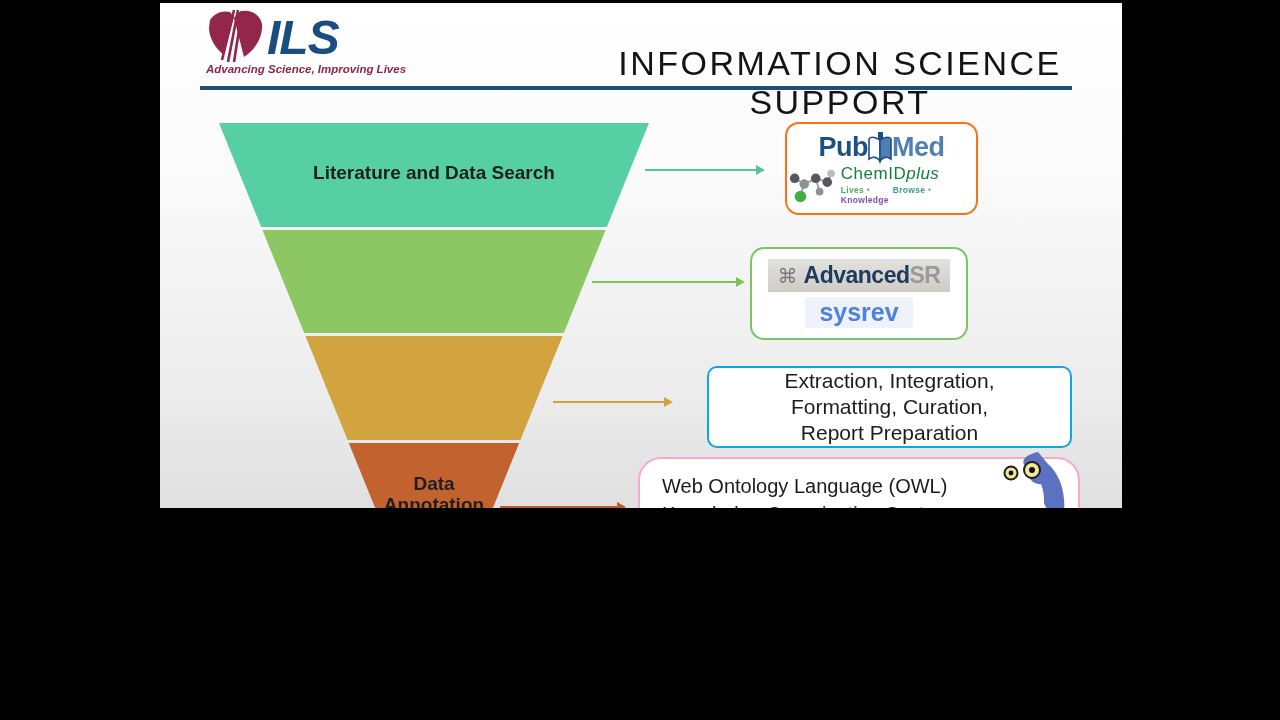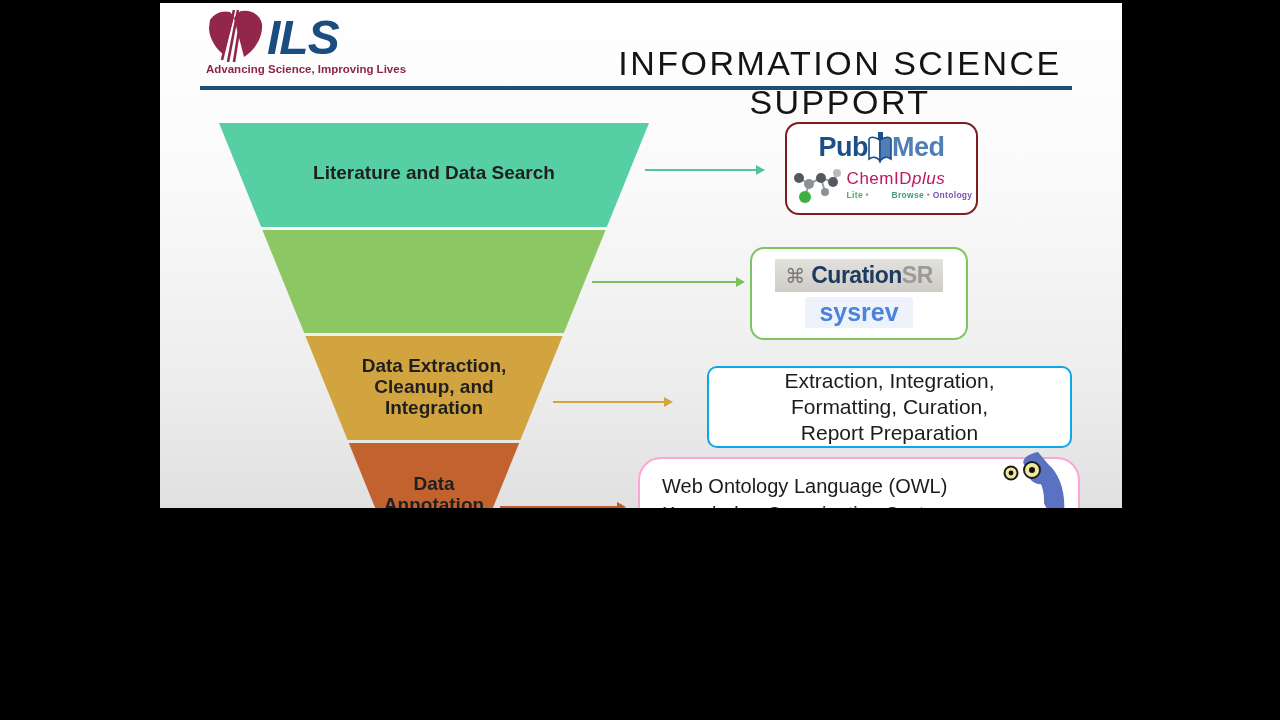--- a/index.html
+++ b/index.html
@@ -5,21 +5,21 @@
   html,body{margin:0;padding:0;background:#000;}
   *{box-sizing:border-box;font-family:"Liberation Sans",sans-serif;}
   .stage{position:relative;width:1280px;height:508px;background:#000;overflow:hidden;}
   .slide{position:absolute;left:160px;top:3px;width:962px;height:710px;
          background:linear-gradient(180deg,#ffffff 0%,#fafafa 25%,#ececec 55%,#d6d6d6 85%,#c9c9c9 100%);}
   .abs{position:absolute;}
 
   
   .title{left:600px;top:44px;width:480px;text-align:center;font-size:34px;letter-spacing:2.5px;color:#141414;}
   .rule{left:200px;top:86px;width:872px;height:4px;background:#1f4e79;}
-  .tagline{left:206px;top:63px;width:220px;font-size:11.5px;font-weight:bold;color:#8e2547;}
+  .tagline{left:206px;top:63px;width:220px;font-size:11.5px;font-style:italic;font-weight:bold;color:#8e2547;}
 
   
   .funnel{left:219px;top:123px;width:430px;height:530px;font-weight:bold;}
   .seg{position:absolute;left:0;width:430px;}
   .seg1{top:0;height:104px;background:#57cfa4;clip-path:polygon(0px 0px,430px 0px,387.8px 104px,42.2px 104px);}
   .seg2{top:107px;height:103px;background:#8cc763;clip-path:polygon(43.4px 0px,386.6px 0px,344.8px 103px,85.2px 103px);}
   .seg3{top:213px;height:104px;background:#d2a440;clip-path:polygon(86.4px 0px,343.6px 0px,301.4px 104px,128.6px 104px);}
   .seg4{top:320px;height:102px;background:#c2622f;clip-path:polygon(129.8px 0px,300.2px 0px,258.8px 102px,171.2px 102px);}
   .seg5{top:425px;height:105px;background:#9d50ce;clip-path:polygon(172.4px 0px,257.6px 0px,215px 105px);}
   .flabel{position:absolute;left:0;width:430px;text-align:center;font-size:19px;line-height:21px;
@@ -32,27 +32,27 @@
                border-top:5px solid transparent;border-bottom:5px solid transparent;}
   .a1{left:645px;top:169px;width:112px;background:#52c39b;border-left-color:#52c39b;color:#52c39b;}
   .a2{left:592px;top:281px;width:145px;background:#7dc25e;border-left-color:#7dc25e;color:#7dc25e;}
   .a3{left:553px;top:401px;width:112px;background:#d2a43e;border-left-color:#d2a43e;color:#d2a43e;}
   .a4{left:500px;top:506px;width:118px;background:#bf5b2c;border-left-color:#bf5b2c;color:#bf5b2c;}
   .a5{left:467px;top:619px;width:114px;background:#9b59d0;border-left-color:#9b59d0;color:#9b59d0;}
   .arrow:after{border-top-color:transparent!important;border-bottom-color:transparent!important;}
 
   
   .box{position:absolute;background:#fff;border-radius:14px;}
-  .box-pubmed{left:785px;top:122px;width:193px;height:93px;border:2px solid #7f1d1d;
+  .box-pubmed{left:785px;top:122px;width:193px;height:93px;border:2px solid #f97316;
               display:flex;flex-direction:column;align-items:center;justify-content:center;gap:2px;}
   .pub-row1{display:flex;align-items:center;}
   .pub-word{font-size:27px;font-weight:bold;letter-spacing:-0.5px;}
   .pub-pub{color:#1c4f87;} .pub-med{color:#4f7fb5;}
   .pub-row2{display:flex;align-items:center;gap:4px;margin-top:-2px;}
-  .chem-line{font-size:17px;color:#be185d;letter-spacing:0.5px;}
+  .chem-line{font-size:17px;color:#15803d;letter-spacing:0.5px;}
   .chem-plus{font-style:italic;}
   .chem-links{font-size:8.5px;font-weight:bold;letter-spacing:0.3px;margin-top:1px;}
   .lk0{color:#4caf50;} .lk1{color:#3f9c8a;padding-left:20px;} .lk2{color:#7b4fb5;} .blt{color:#9a9a9a;}
 
   .box-distiller{left:750px;top:247px;width:218px;height:93px;border:2px solid #7dc462;
                  display:flex;flex-direction:column;align-items:center;justify-content:center;gap:5px;}
   .dist-band{display:flex;align-items:center;gap:6px;background:linear-gradient(180deg,#e3e1dd,#cfccc6);
              padding:3px 10px;}
   .dist-cmd{font-size:20px;color:#7a7a7a;}
   .dist-name{font-size:23px;font-weight:bold;color:#1d3a60;letter-spacing:-0.5px;}
@@ -90,23 +90,20 @@
   <div class="abs title">INFORMATION SCIENCE SUPPORT</div>
   <div class="abs rule"></div>
 
   <div class="abs funnel">
     <div class="seg seg1"></div>
     <div class="seg seg2"></div>
     <div class="seg seg3"></div>
     <div class="seg seg4"></div>
     <div class="seg seg5"></div>
     <div class="flabel fl1">Literature and Data Search</div>
-    <div class="flabel fl3">Data Extraction,
-Cleanup, and
-Integration</div>
     <div class="flabel fl4">Data
 Annotation</div>
     <div class="flabel fl5">Cleanup
 Data</div>
   </div>
 
   <div class="arrow a1"></div>
   <div class="arrow a2"></div>
   <div class="arrow a3"></div>
   <div class="arrow a4"></div>
@@ -136,34 +133,34 @@
         <circle cx="14" cy="33" r="6" fill="#3faf3f"></circle>
         <circle cx="18" cy="20" r="5" fill="#8c9097"></circle>
         <circle cx="30" cy="14" r="5" fill="#55585e"></circle>
         <circle cx="34" cy="28" r="4" fill="#8c9097"></circle>
         <circle cx="42" cy="18" r="5" fill="#55585e"></circle>
         <circle cx="46" cy="9" r="4" fill="#b8bcc2"></circle>
       </svg>
       <div>
         <div class="chem-line"><span>ChemID</span><span class="chem-plus">plus</span></div>
         <div class="chem-links">
-          <span class="lk0">Lite</span>
+          <span class="lk0">Lives</span>
           <span class="blt">•</span>
           <span class="lk1">Browse</span>
           <span class="blt">•</span>
-          <span class="lk2">Ontology</span>
+          <span class="lk2">Knowledge</span>
         </div>
       </div>
     </div>
   </div>
 
   <div class="box box-distiller">
     <div class="dist-band">
       <span class="dist-cmd">⌘</span>
-      <span><span class="dist-name">Curation</span><span class="dist-sr">SR</span></span>
+      <span><span class="dist-name">Advanced</span><span class="dist-sr">SR</span></span>
     </div>
     <div class="sysrev">sysrev</div>
   </div>
 
   <div class="box box-extract">Extraction, Integration,
 Formatting, Curation,
 Report Preparation</div>
 
   <div class="box box-owl">
     <div class="owl-text">Web Ontology Language (OWL)

